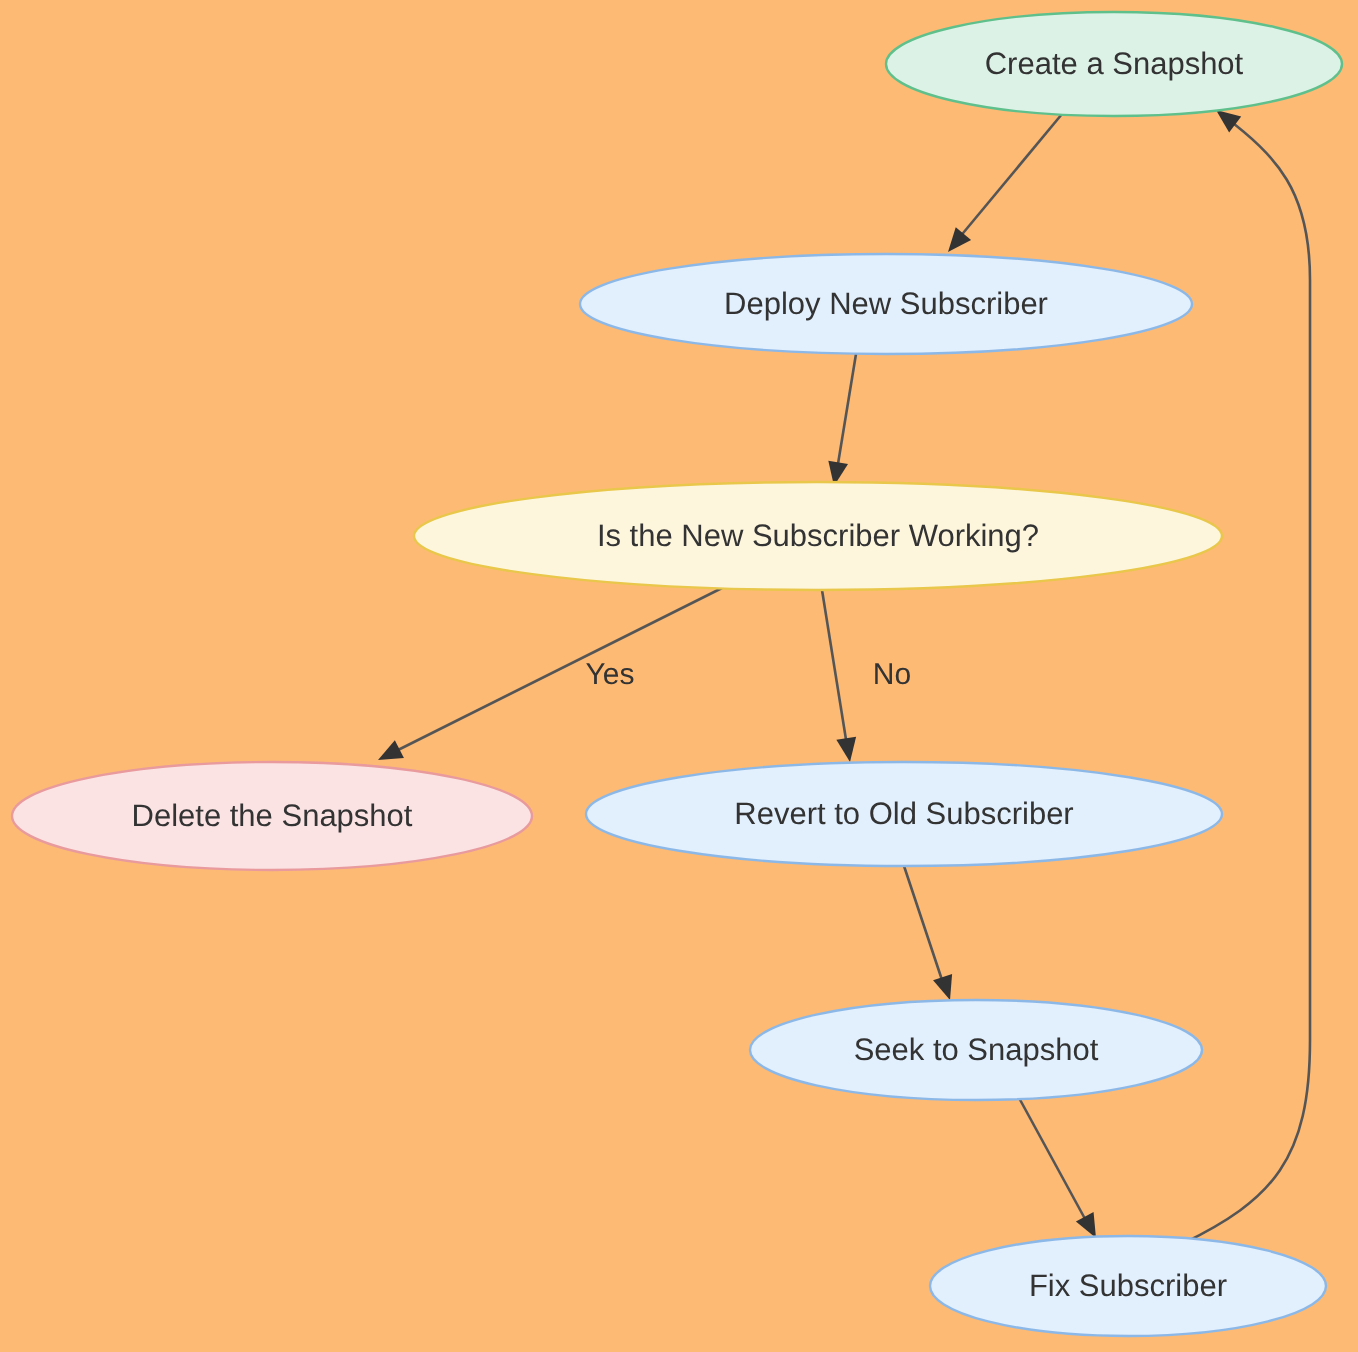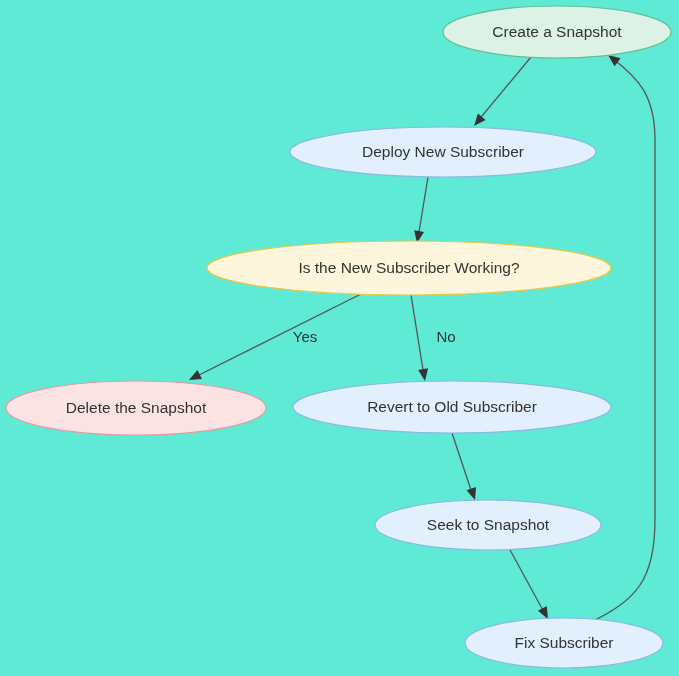--- a/index.html
+++ b/index.html
@@ -10,21 +10,21 @@
   body {
     width: 679px;
     height: 676px;
     overflow: hidden;
     font-family: "Liberation Sans", sans-serif;
   }
   #diagram-root {
     position: relative;
     width: 679px;
     height: 676px;
-    background: #5eead4;
+    background: #fdba74;
   }
   svg#flowchart {
     position: absolute;
     top: 0;
     left: 0;
     width: 679px;
     height: 676px;
     display: block;
   }
   .node-shape {

